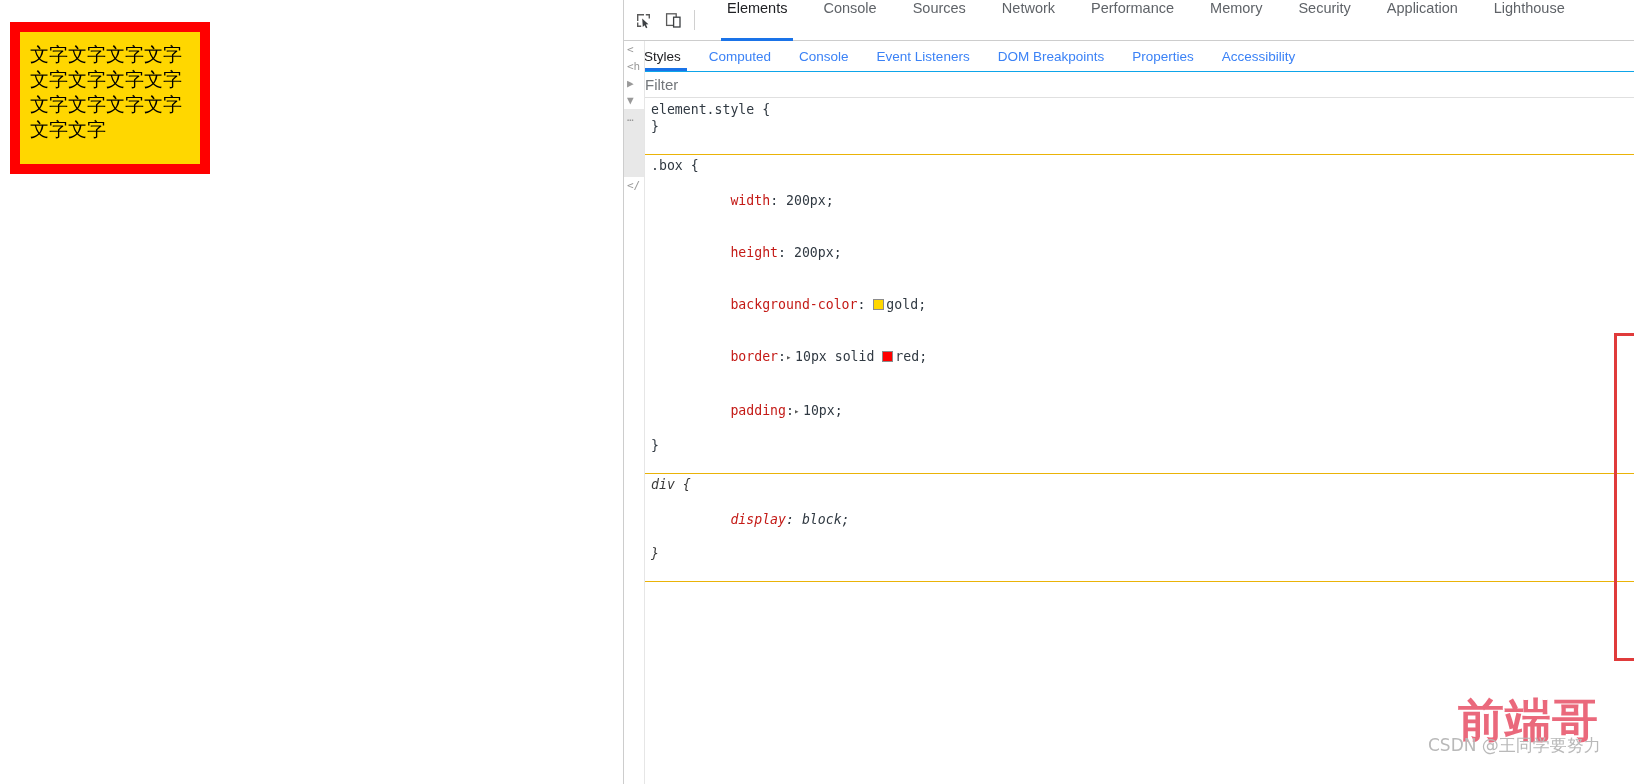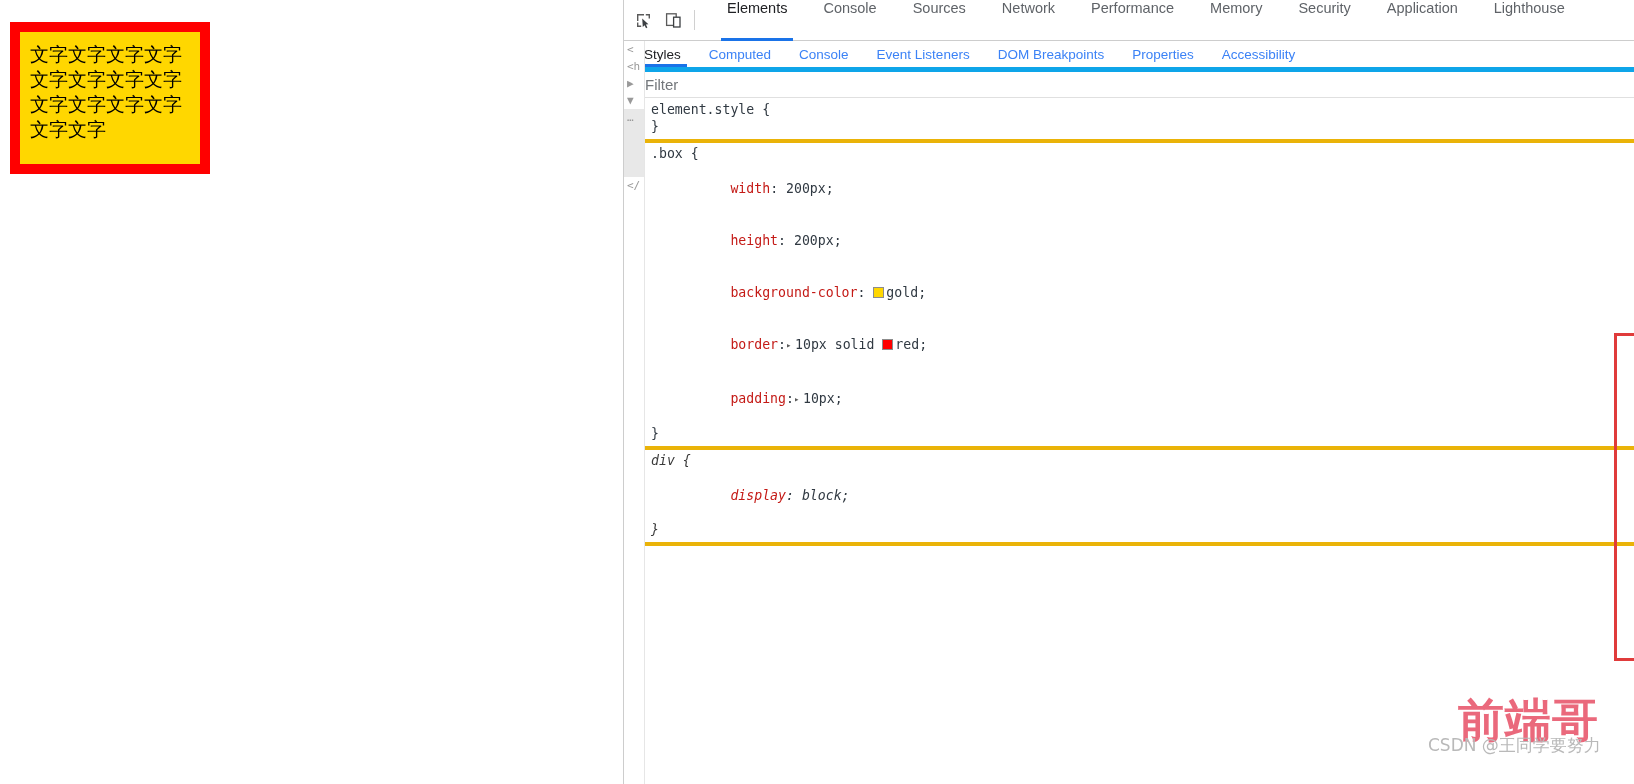--- a/index.html
+++ b/index.html
@@ -81,21 +81,21 @@
     left: 12px; right: 12px; bottom: 0;
     height: 3px;
     background: #1a73e8;
   }
 
   
   .subtabstrip {
     position: relative;
     height: 31px;
     background: #ffffff;
-    border-bottom: 5px solid #0ea5e9;
+    border-bottom: 1px solid #0ea5e9;
     display: flex;
     align-items: stretch;
     padding-left: 6px;
   }
   .sub-tab {
     display: flex; align-items: center;
     padding: 0 14px;
     font-size: 13.5px;
     color: #3b82f6;
     position: relative;
@@ -137,21 +137,21 @@
   
   #styles-pane {
     position: absolute;
     left: 21px; top: 99px;
     width: 990px;
     font-family: "DejaVu Sans Mono", monospace;
     font-size: 13.2px;
     line-height: 17.4px;
     color: #303942;
   }
-  .rule { border-bottom: 4px solid #eab308; padding: 2px 0 3px 6px; }
+  .rule { border-bottom: 1px solid #eab308; padding: 2px 0 18px 6px; }
   .rule .ln { white-space: pre; }
   .sel { color: #303942; }
   .sel-italic { font-style: italic; color: #3a3a3a; }
   .prop { color: #c41a16; }
   .prop-italic { color: #c41a16; font-style: italic; }
   .val { color: #303942; }
   .swatch {
     display: inline-block;
     width: 11px; height: 11px;
     border: 1px solid #8c8c8c;

